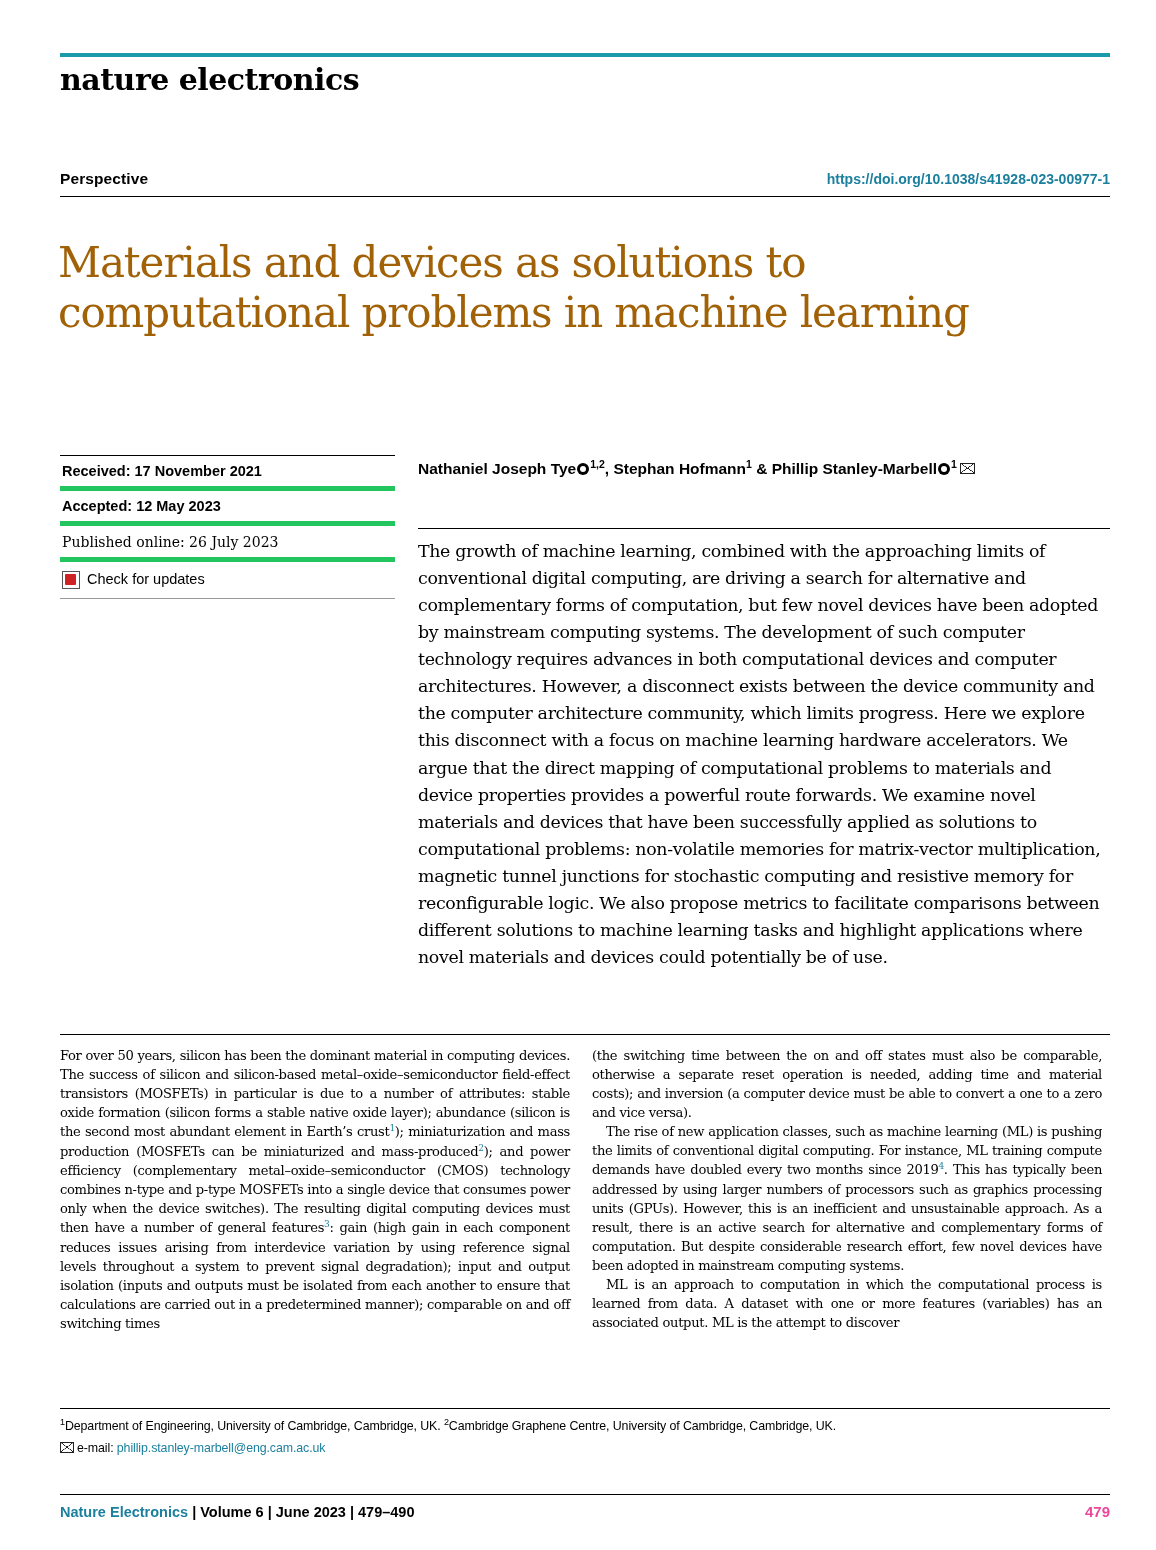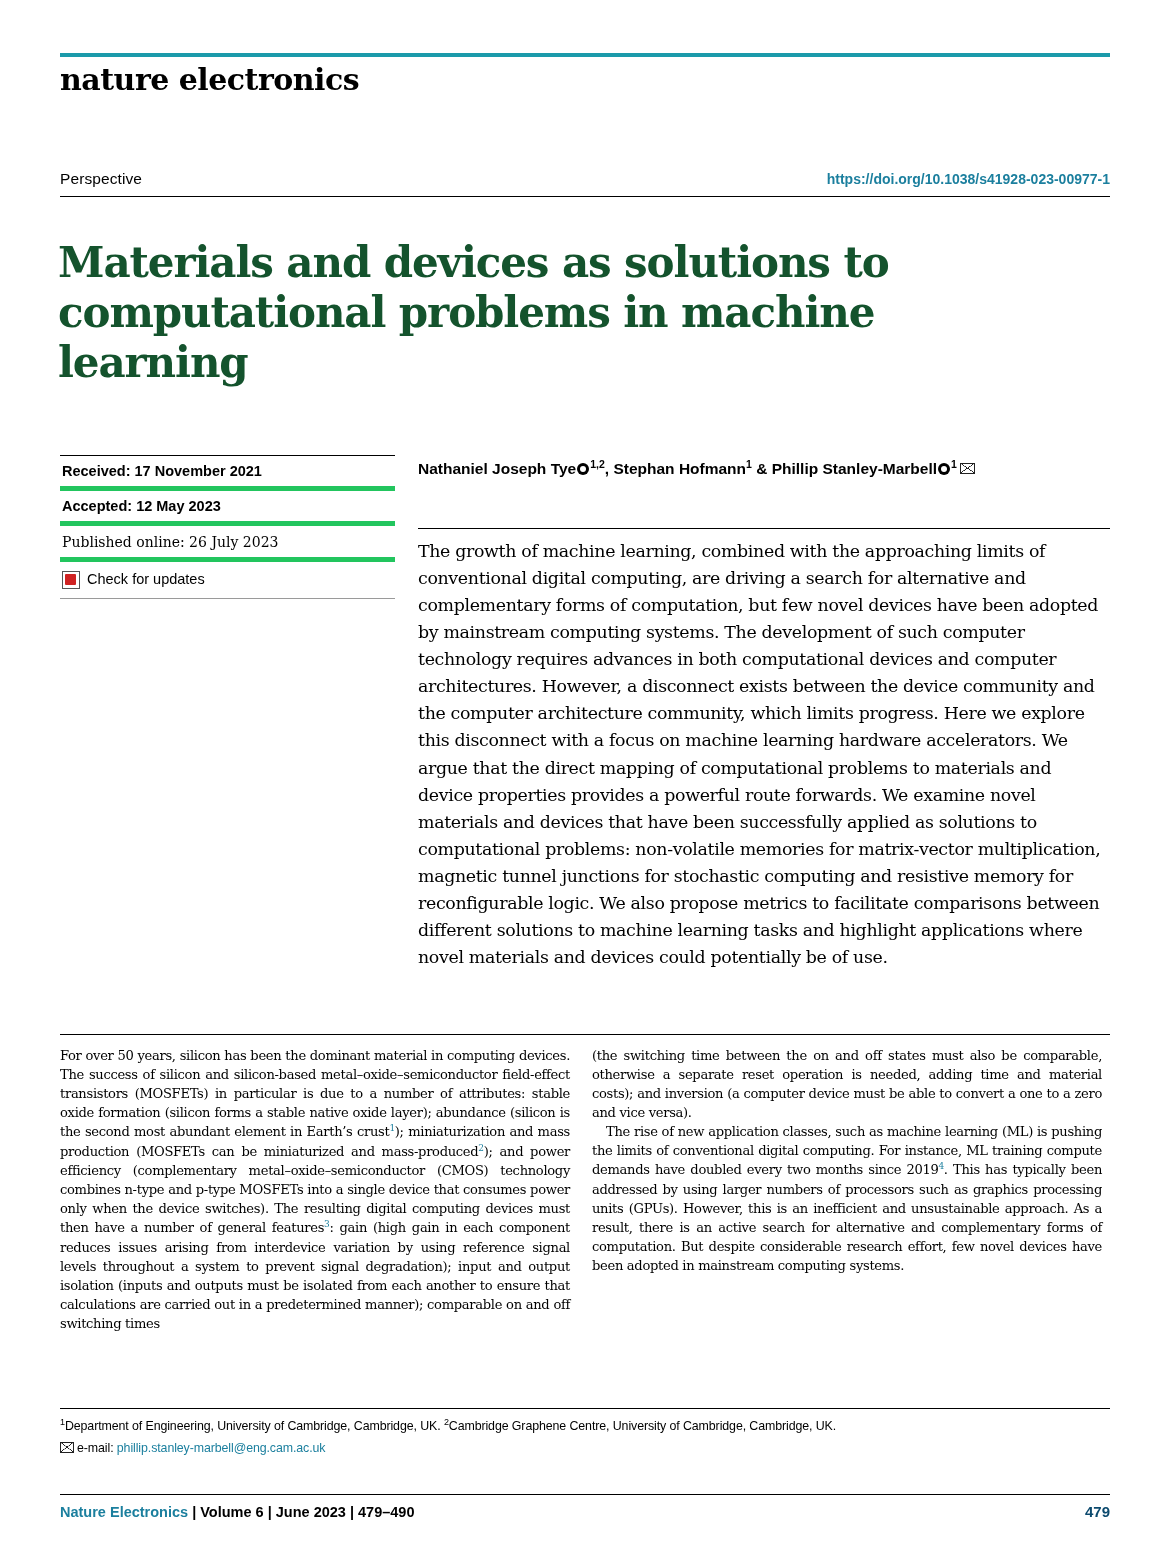--- a/index.html
+++ b/index.html
@@ -46,21 +46,21 @@
     position: absolute;
     left: 60px;
     top: 170px;
     width: 1050px;
     display: flex;
     justify-content: space-between;
     align-items: baseline;
   }
   .article-type {
     font-size: 15.5px;
-    font-weight: normal;
+    font-weight: bold;
     letter-spacing: 0.1px;
   }
   .doi-link {
     font-size: 14px;
     font-weight: bold;
     color: #1b7f9e;
     text-decoration: none;
   }
   .meta-rule {
     position: absolute;
@@ -69,25 +69,25 @@
     width: 1050px;
     height: 1px;
     background: #000;
   }
   .title {
     position: absolute;
     left: 58px;
     top: 210px;
     width: 920px;
     font-family: "DejaVu Serif", serif;
-    font-weight: bold;
+    font-weight: normal;
     font-size: 42px;
     line-height: 1.19;
     letter-spacing: -1.1px;
-    color: #14532d;
+    color: #a16207;
   }
   
   .dates {
     position: absolute;
     left: 60px;
     top: 455px;
     width: 335px;
   }
   .date-line {
     border-top: 1px solid #000;
@@ -275,21 +275,21 @@
     top: 1503px;
     width: 1050px;
     display: flex;
     justify-content: space-between;
     align-items: baseline;
     font-size: 14.5px;
     font-weight: bold;
   }
   .footer .jname { color: #1b7f9e; }
   .footer .rest { color: #000; }
-  .footer .pageno { color: #0c4a6e; font-size: 15px; text-align: center; }
+  .footer .pageno { color: #ec4899; font-size: 15px; text-align: center; }
 </style>
 </head>
 <body>
 
 <div class="page">
 
   <div class="top-rule"></div>
   <div class="journal-title">nature electronics</div>
 
   <div class="meta-row">
@@ -320,20 +320,21 @@
 
   <div class="body-rule"></div>
 
   <div class="col left">
     <p><span>For over 50 years, silicon has been the dominant material in computing devices. The success of silicon and silicon-based metal–oxide–semiconductor field-effect transistors (MOSFETs) in particular is due to a number of attributes: stable oxide formation (silicon forms a stable native oxide layer); abundance (silicon is the second most abundant element in Earth’s crust</span><sup class="ref-link">1</sup><span>); miniaturization and mass production (MOSFETs can be miniaturized and mass-produced</span><sup class="ref-link">2</sup><span>); and power efficiency (complementary metal–oxide–semiconductor (CMOS) technology combines n-type and p-type MOSFETs into a single device that consumes power only when the device switches). The resulting digital computing devices must then have a number of general features</span><sup class="ref-link">3</sup><span>: gain (high gain in each component reduces issues arising from interdevice variation by using reference signal levels throughout a system to prevent signal degradation); input and output isolation (inputs and outputs must be isolated from each another to ensure that calculations are carried out in a predetermined manner); comparable on and off switching times</span></p>
   </div>
 
   <div class="col right">
     <p>(the switching time between the on and off states must also be comparable, otherwise a separate reset operation is needed, adding time and material costs); and inversion (a computer device must be able to convert a one to a zero and vice versa).</p>
     <p><span>The rise of new application classes, such as machine learning (ML) is pushing the limits of conventional digital computing. For instance, ML training compute demands have doubled every two months since 2019</span><sup class="ref-link">4</sup><span>. This has typically been addressed by using larger numbers of processors such as graphics processing units (GPUs). However, this is an inefficient and unsustainable approach. As a result, there is an active search for alternative and complementary forms of computation. But despite considerable research effort, few novel devices have been adopted in mainstream computing systems.</span></p>
+    <p>ML is an approach to computation in which the computational process is learned from data. A dataset with one or more features (variables) has an associated output. ML is the attempt to discover</p>
   </div>
 
   <div class="foot-rule"></div>
   <div class="footnotes">
     <div><sup>1</sup><span>Department of Engineering, University of Cambridge, Cambridge, UK. </span><sup>2</sup><span>Cambridge Graphene Centre, University of Cambridge, Cambridge, UK.</span></div>
     <div class="email-line"><span class="env-ico2"></span><span>e-mail: </span><a class="email-link" href="#">phillip.stanley-marbell@eng.cam.ac.uk</a></div>
   </div>
 
   <div class="footer-rule"></div>
   <div class="footer">

